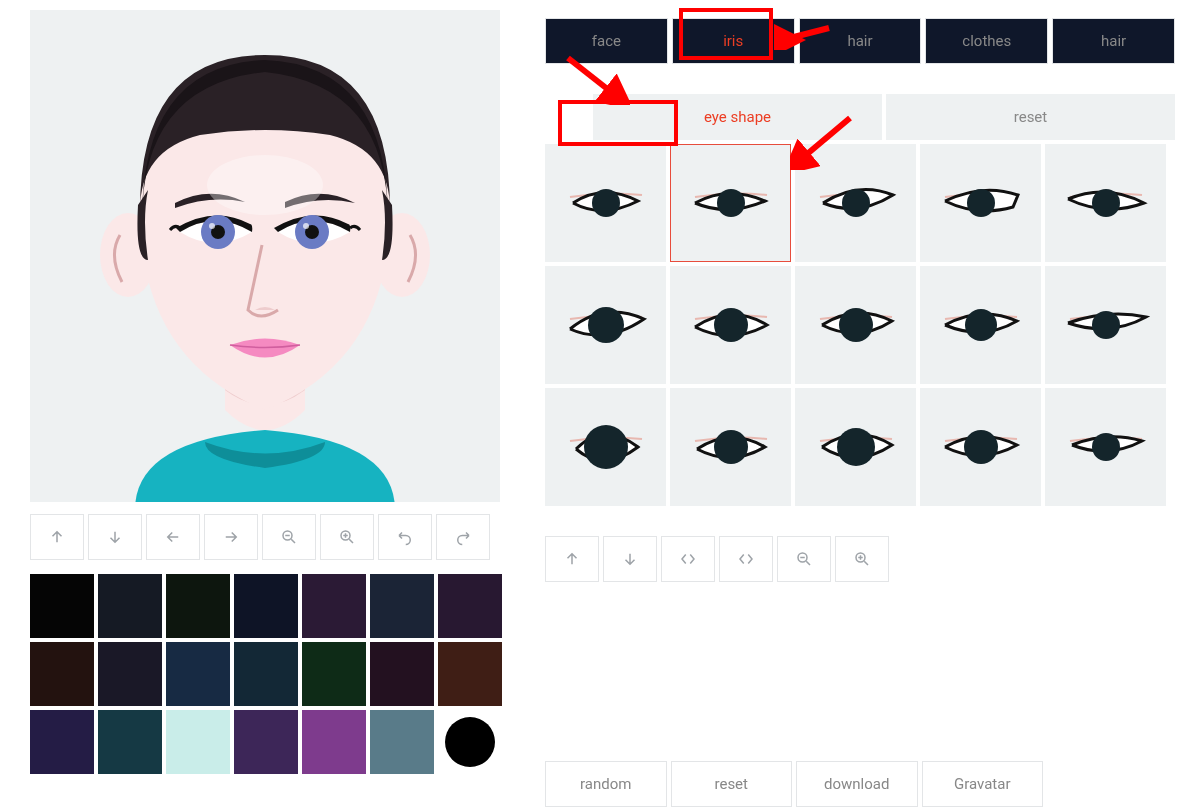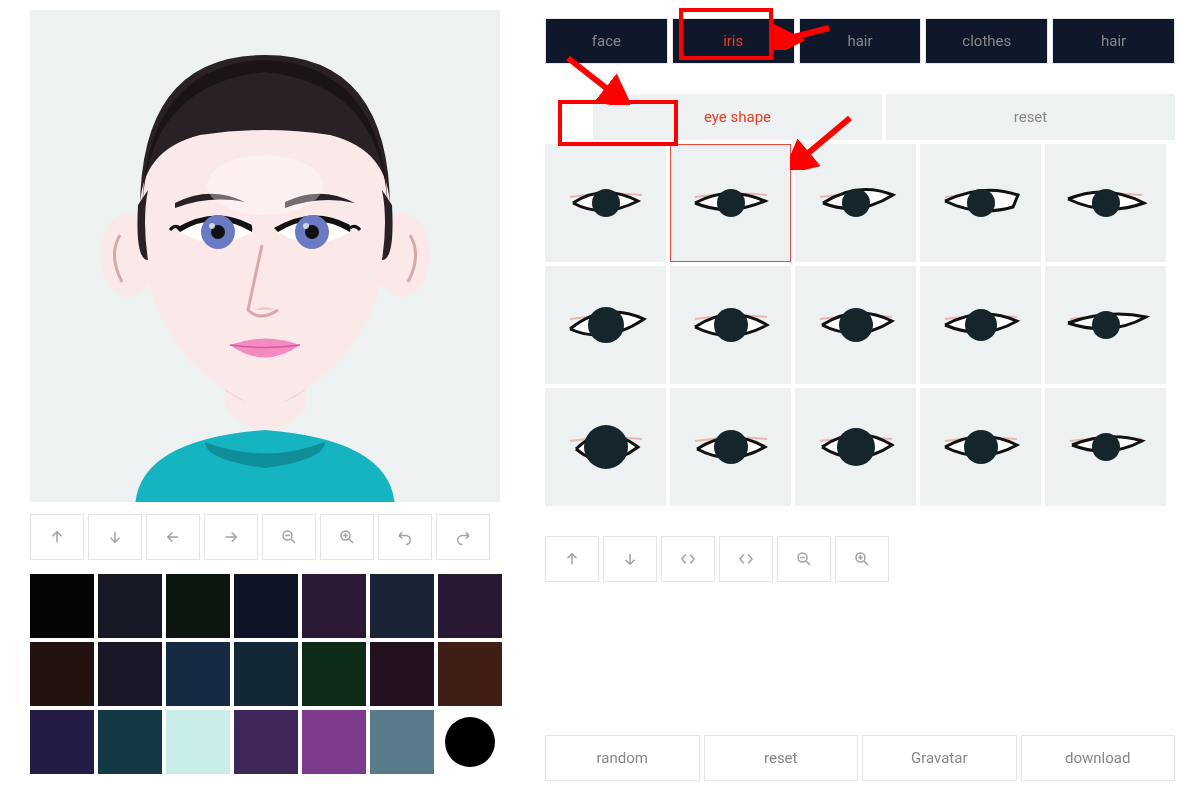--- a/index.html
+++ b/index.html
@@ -134,22 +134,22 @@
 
   .right-tool-row {
     display: flex;
     gap: 4px;
     margin-top: 30px;
   }
 
   .bottom-row {
     position: absolute;
     left: 545px;
-    bottom: 26px;
-    width: 630px;
+    bottom: 0;
+    width: 498px;
     display: flex;
     gap: 4px;
   }
   .bottom-btn {
     flex: 1;
     height: 46px;
     border: 1px solid #e3e5e7;
     background: #fff;
     display: flex;
     align-items: center;
@@ -465,22 +465,22 @@
           <circle cx="10" cy="10" r="6"></circle>
           <path d="M15 15l5 5 M7 10h6 M10 7v6"></path>
         </svg>
       </div>
   </div>
 </div>
 
 <div class="bottom-row">
   <div class="bottom-btn">random</div>
   <div class="bottom-btn">reset</div>
+  <div class="bottom-btn">download</div>
   <div class="bottom-btn">Gravatar</div>
-  <div class="bottom-btn">download</div>
 </div>
 
 <div class="annot annot-box" style="left:679px; top:8px; width:94px; height:52px;"></div>
 <div class="annot annot-box" style="left:558px; top:100px; width:120px; height:46px;"></div>
 
 <svg class="arrow-svg" style="left:774px; top:20px;" width="60" height="30">
   <defs>
       <marker id="ah1" markerWidth="6" markerHeight="6" refX="2" refY="3" ororient="auto">
         <path d="M0,0 L6,3 L0,6 Z" fill="#ff0000"></path>
       </marker>

